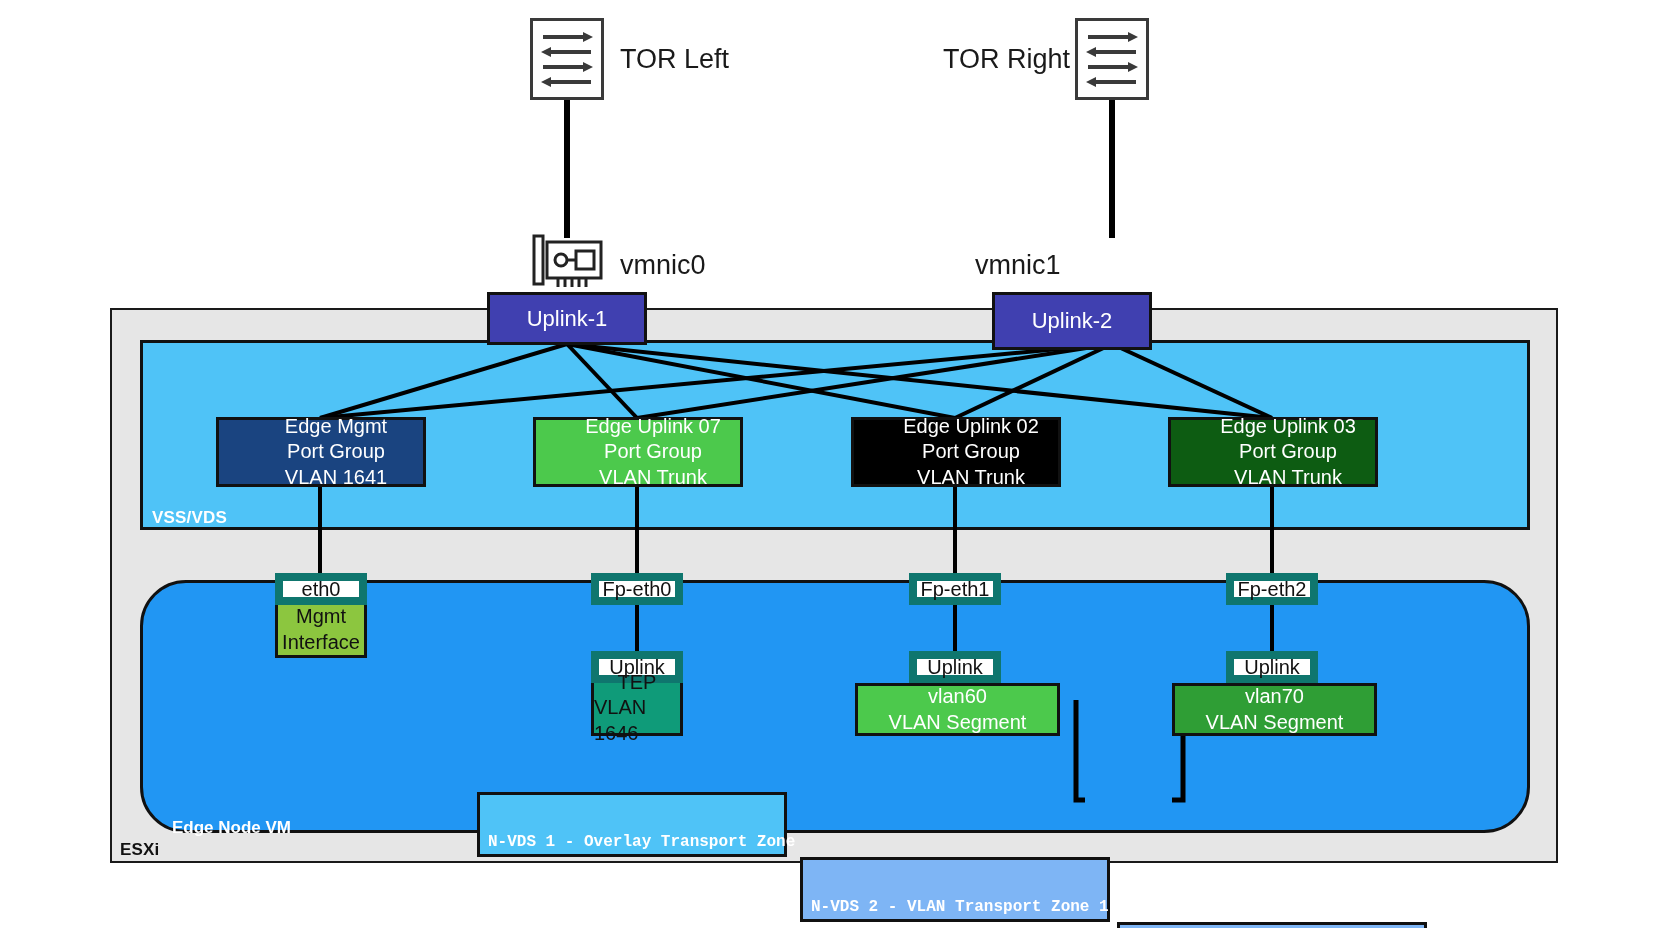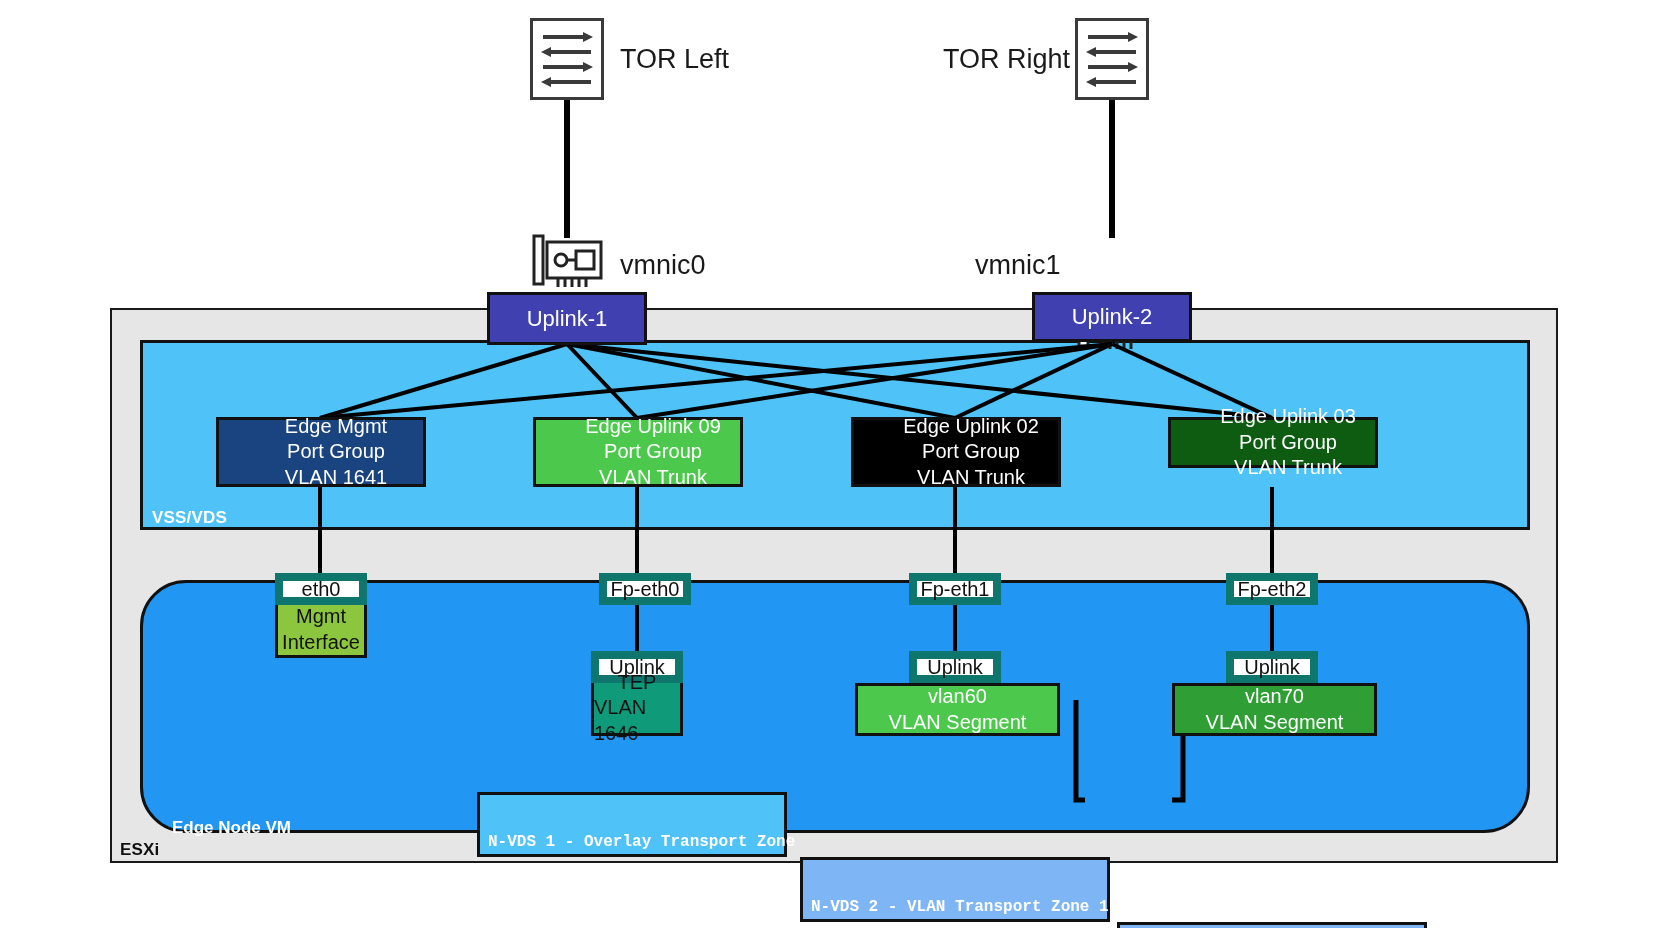--- a/index.html
+++ b/index.html
@@ -292,43 +292,43 @@
         <line x1="51" y1="44" x2="51" y2="53"></line>
         <line x1="58" y1="44" x2="58" y2="53"></line>
       </g>
     </svg>
   </div>
   <div class="abs plain-label" style="left:975px; top:248px; height:34px;">vmnic1</div>
 
   <div class="abs uplink-box" style="left:487px; top:292px; width:160px; height:53px;">
     <span>Uplink-1</span>
   </div>
-  <div class="abs uplink-box" style="left:1032px; top:292px; width:160px; height:50px;">
+  <div class="abs uplink-box" style="left:992px; top:292px; width:160px; height:58px;">
     <span>Uplink-2</span>
   </div>
 
   <div class="abs pg-box" style="left:216px; top:417px; width:210px; height:70px; background:#1a4480;">
     <span>Edge Mgmt</span>
     <span>Port Group</span>
     <span>VLAN 1641</span>
   </div>
 
   <div class="abs pg-box" style="left:533px; top:417px; width:210px; height:70px; background:#4cc94c;">
-    <span>Edge Uplink 09</span>
+    <span>Edge Uplink 07</span>
     <span>Port Group</span>
     <span>VLAN Trunk</span>
   </div>
 
   <div class="abs pg-box" style="left:851px; top:417px; width:210px; height:70px; background:#000000;">
     <span>Edge Uplink 02</span>
     <span>Port Group</span>
     <span>VLAN Trunk</span>
   </div>
 
-  <div class="abs pg-box" style="left:1168px; top:417px; width:210px; height:51px; background:#0d5c12;">
+  <div class="abs pg-box" style="left:1168px; top:417px; width:210px; height:70px; background:#0d5c12;">
     <span>Edge Uplink 03</span>
     <span>Port Group</span>
     <span>VLAN Trunk</span>
   </div>
 
   <div class="abs nvds-box" style="left:477px; top:668px; width:310px; height:65px; background:#4fc3f7;">
     <span class="nvds-label">N-VDS 1 - Overlay Transport Zone</span>
   </div>
   <div class="abs nvds-box" style="left:800px; top:668px; width:310px; height:65px; background:#7eb5f5;">
     <span class="nvds-label">N-VDS 2 - VLAN Transport Zone 1</span>
@@ -338,21 +338,21 @@
   </div>
 
   <div class="abs chip" style="left:275px; top:573px; width:92px; height:32px;">
     <span>eth0</span>
   </div>
   <div class="abs chip-sub" style="left:275px; top:605px; width:92px; height:53px; background:#8cc63f; color:#111;">
     <span>Mgmt</span>
     <span>Interface</span>
   </div>
 
-  <div class="abs chip" style="left:591px; top:573px; width:92px; height:32px;margin-left:8px;">
+  <div class="abs chip" style="left:591px; top:573px; width:92px; height:32px;">
     <span>Fp-eth0</span>
   </div>
   <div class="abs chip" style="left:591px; top:651px; width:92px; height:32px;">
     <span>Uplink</span>
   </div>
   <div class="abs chip-sub" style="left:591px; top:683px; width:92px; height:53px; background:#0f9b79; color:#111;">
     <span>TEP</span>
     <span>VLAN 1646</span>
   </div>
 

